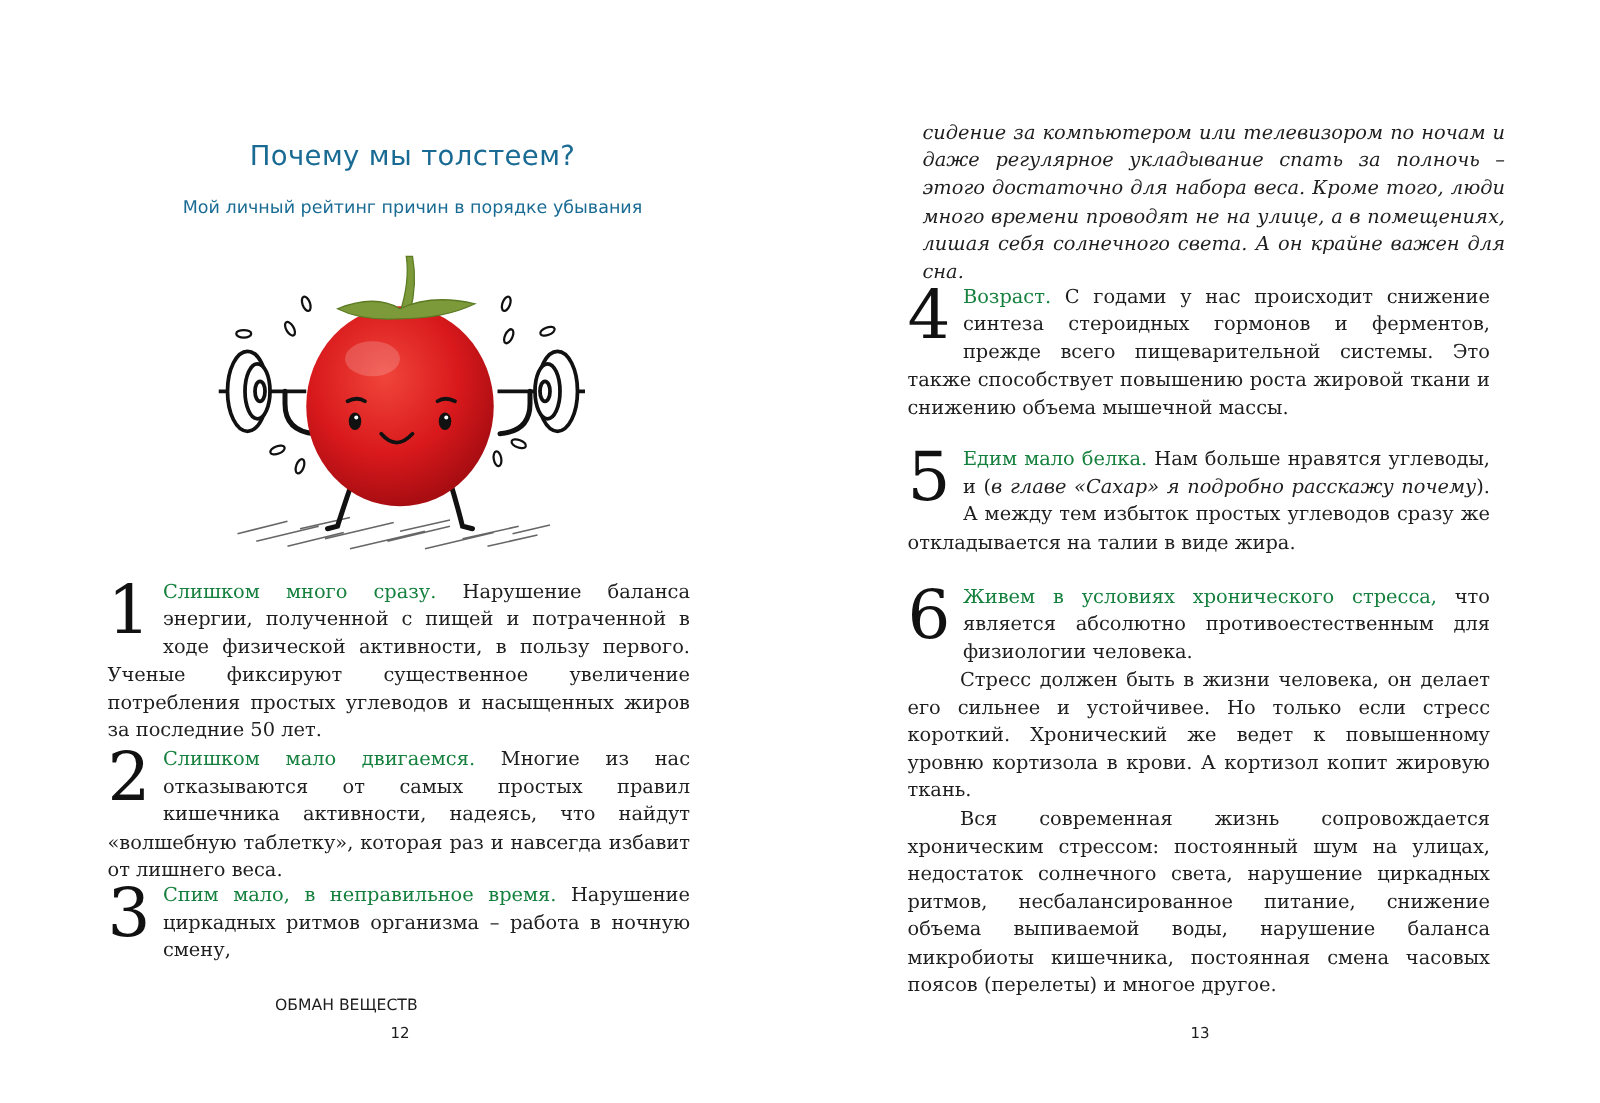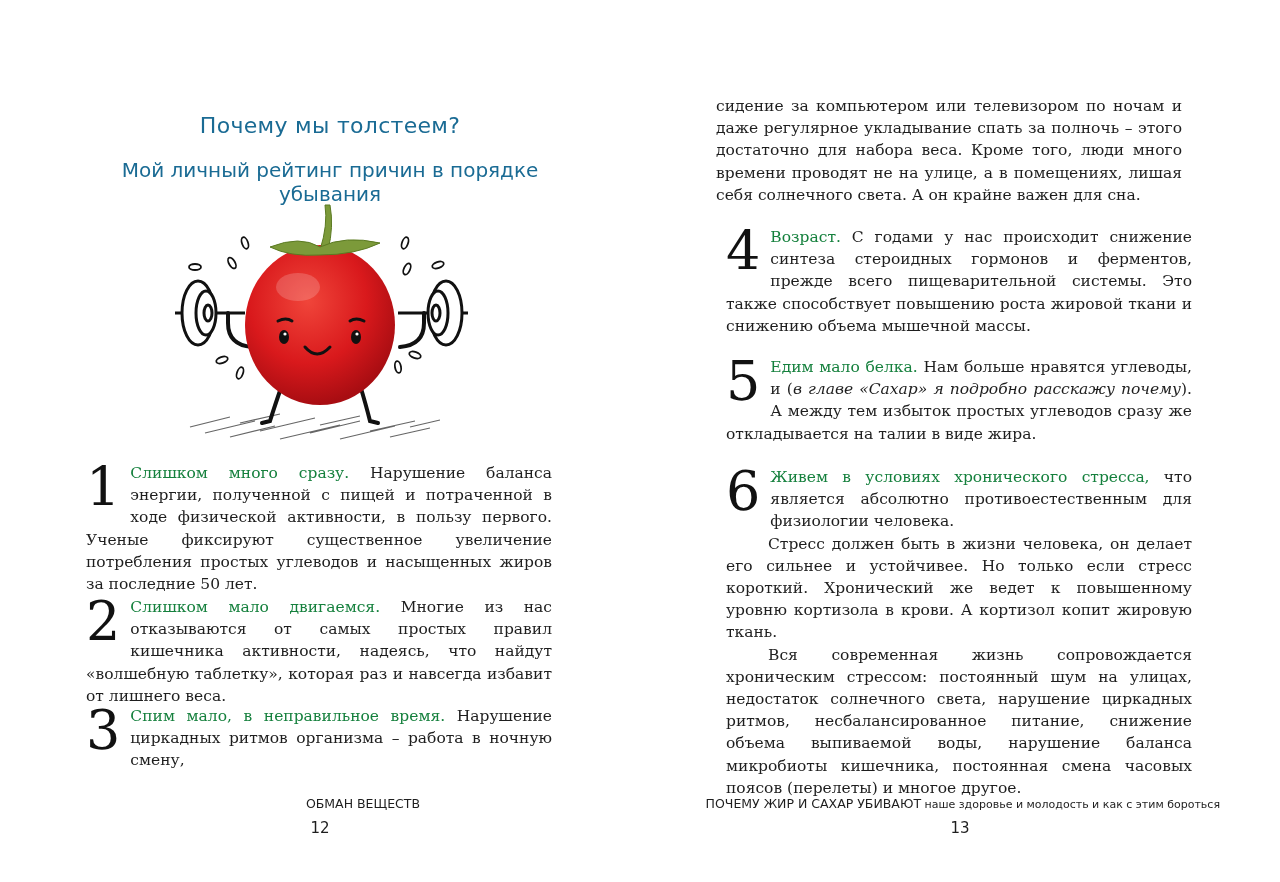--- a/index.html
+++ b/index.html
@@ -11,45 +11,45 @@
     .page-left { left:0; width:640px; }
     .page-right { left:640px; width:640px; }
 
     .title {
       position:absolute; left:80px; width:500px; top:98px; text-align:center;
       font-family:"DejaVu Sans", sans-serif; font-size:22px; color:#1a6b94; font-weight:normal;
       letter-spacing:0.3px;
     }
     .subtitle {
       position:absolute; left:80px; width:500px; top:158px; text-align:center;
-      font-family:"DejaVu Sans", sans-serif; font-size:20px; color:#1a6b94;
+      font-family:"DejaVu Sans", sans-serif; font-size:14px; color:#1a6b94;
     }
 
     .illustration { position:absolute; left:170px; top:195px; width:320px; height:250px; }
 
     .item { position:absolute; font-size:15.5px; line-height:22.2px; text-align:justify; }
     .item p { margin:0; }
     .dropcap {
       float:left; font-family:"DejaVu Serif", serif; font-size:54px; line-height:44px;
       margin:4px 10px 0 0; color:#111;
     }
     .item b { font-weight:normal; color:#15803d; }
     .item i { font-style:italic; }
     .indent { text-indent:42px; }
 
     .left-col { left:86px; width:466px; }
 
     .footer-title {
-      position:absolute; top:796px; text-align:right;
+      position:absolute; top:796px; text-align:left;
       font-family:"DejaVu Sans", sans-serif; font-size:12.5px; color:#1e1e1e;
     }
     .footer-title .small { font-size:11px; }
     .page-num {
       position:absolute; top:819px; text-align:center;
-      font-family:"DejaVu Sans", sans-serif; font-size:15px; color:#1e1e1e;
+      font-family:"DejaVu Sans", sans-serif; font-size:12px; color:#1e1e1e;
     }
   </style>
 </head>
 <body>
 
 <div class="page page-left">
   <h1 class="title">Почему мы толстеем?</h1>
   <div class="subtitle">Мой личный рейтинг причин в порядке убывания</div>
 
   <svg class="illustration" viewBox="0 0 320 250" xmlns="http://www.w3.org/2000/svg">
@@ -137,21 +137,21 @@
       <span class="dropcap">3</span>
       <b>Спим мало, в неправильное время.</b><span> Нарушение циркадных ритмов организма – работа в ночную смену,</span>
     </p>
   </div>
 
   <div class="footer-title" style="left:220px; width:200px;">ОБМАН ВЕЩЕСТВ</div>
   <div class="page-num" style="left:220px; width:200px;">12</div>
 </div>
 
 <div class="page page-right">
-  <div class="item" style="left:76px; width:466px; top:95px;">
+  <div class="item" style="left:98px; width:466px; top:95px;font-style:italic;">
     <p>сидение за компьютером или телевизором по ночам и даже регулярное укладывание спать за полночь – этого достаточно для набора веса. Кроме того, люди много времени проводят не на улице, а в помещениях, лишая себя солнечного света. А он крайне важен для сна.</p>
   </div>
 
   <div class="item" style="left:86px; width:466px; top:226px;">
     <p>
       <span class="dropcap">4</span>
       <b>Возраст.</b><span> С годами у нас происходит снижение синтеза стероидных гормонов и ферментов, прежде всего пищеварительной системы. Это также способствует повышению роста жировой ткани и снижению объема мышечной массы.</span>
     </p>
   </div>
 
@@ -164,17 +164,14 @@
 
   <div class="item" style="left:86px; width:466px; top:466px;">
     <p>
       <span class="dropcap">6</span>
       <b>Живем в условиях хронического стресса,</b><span> что является абсолютно противоестественным для физиологии человека.</span>
     </p>
     <p class="indent">Стресс должен быть в жизни человека, он делает его сильнее и устойчивее. Но только если стресс короткий. Хронический же ведет к повышенному уровню кортизола в крови. А кортизол копит жировую ткань.</p>
     <p class="indent">Вся современная жизнь сопровождается хроническим стрессом: постоянный шум на улицах, недостаток солнечного света, нарушение циркадных ритмов, несбалансированное питание, снижение объема выпиваемой воды, нарушение баланса микробиоты кишечника, постоянная смена часовых поясов (перелеты) и многое другое.</p>
   </div>
 
-  <div class="footer-title" style="left:60px; width:520px;">
-    <span>ПОЧЕМУ ЖИР И САХАР УБИВАЮТ</span><span class="small"> наше здоровье и молодость и как с этим бороться</span>
-  </div>
   <div class="page-num" style="left:220px; width:200px;">13</div>
 </div>
 
 </body></html>

